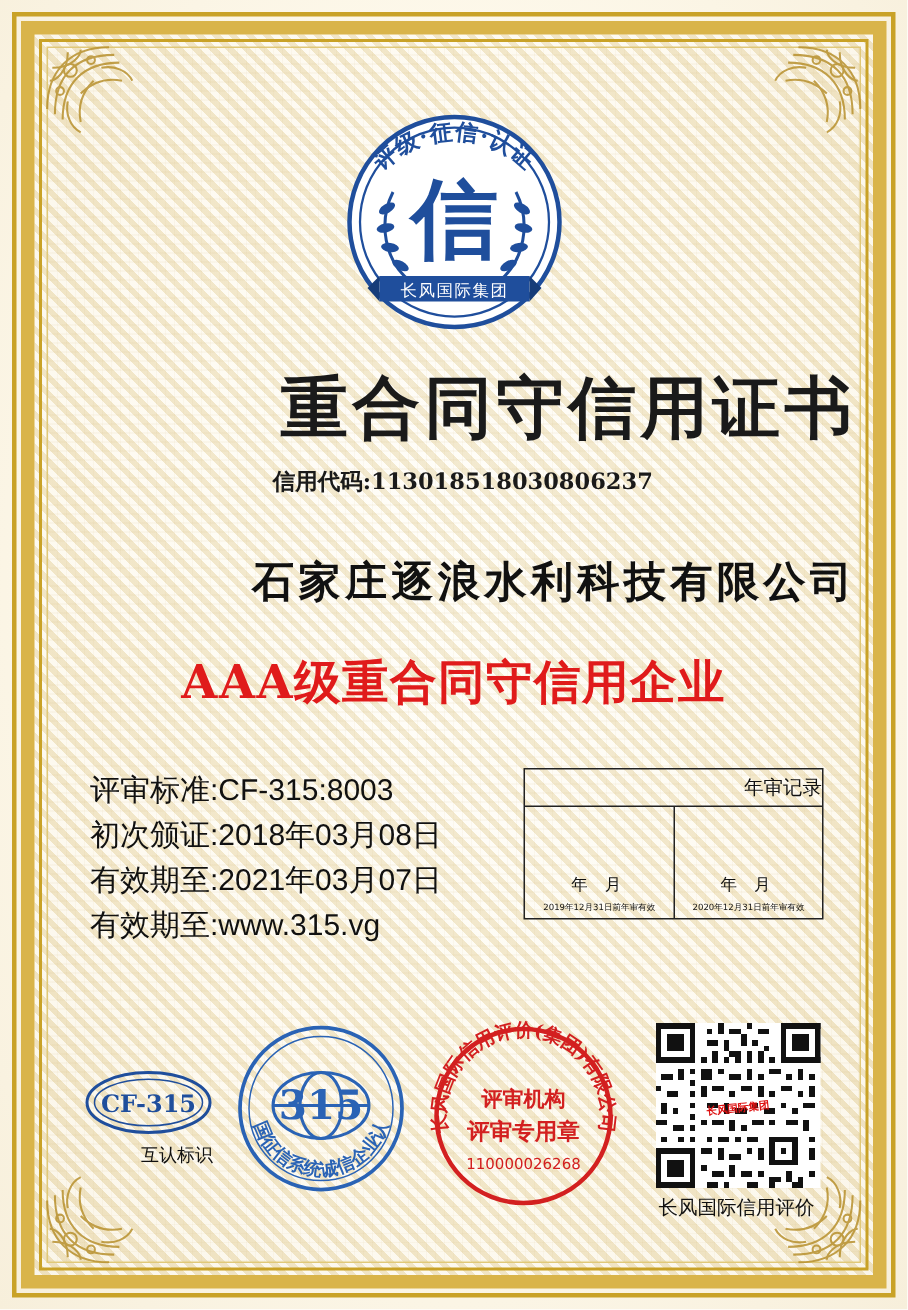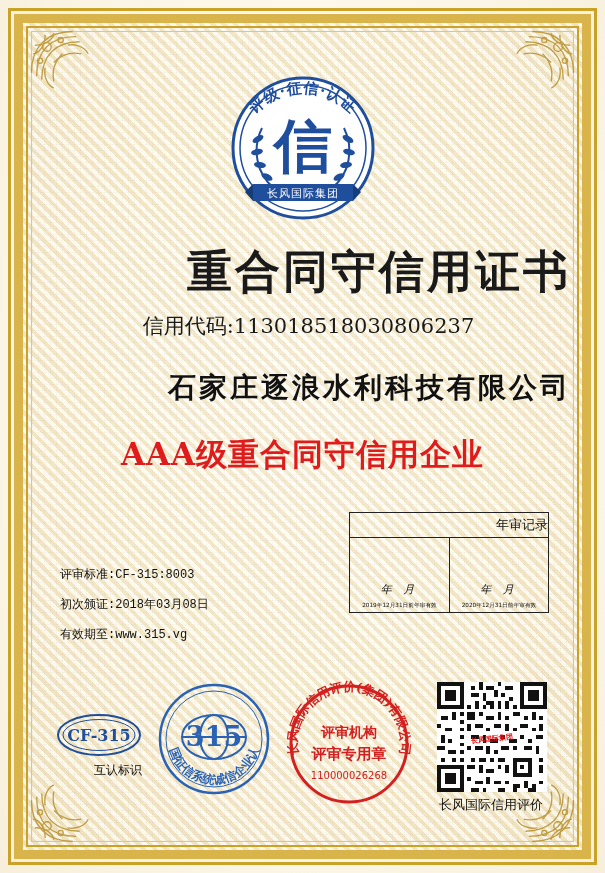--- a/index.html
+++ b/index.html
@@ -102,22 +102,22 @@
     letter-spacing: 3px;
     color: #1a1a1a;
   }
   .code-line {
     position: absolute;
     top: 278px;
     left: 12px;
     right: 0;
     text-align: center;
     font-family: "DejaVu Serif", serif;
-    font-size: 21px;
-    font-weight: normal;
+    font-size: 15px;
+    font-weight: bold;
     color: #1a1a1a;
     letter-spacing: 0px;
   }
   .company-name {
     position: absolute;
     top: 335px;
     left: 0;
     right: 0;
     text-align: right;
     font-family: "DejaVu Serif", serif;
@@ -137,25 +137,24 @@
     font-size: 31px;
     letter-spacing: 1px;
     color: #e01b1b;
   }
 
   
   .info-block {
     position: absolute;
     left: 26px;
     top: 480px;
-    font-family: Liberation Mono, monospace;
-    font-size: 12px;
+    font-family: Liberation Sans, sans-serif;
+    font-size: 20px;
     color: #111;
     line-height: 26px;
-    margin-top: 48px;
   }
   .info-row {
     white-space: nowrap;
     margin-bottom: 4px;
   }
 
   
   .review-table {
     position: absolute;
     right: 22px;
@@ -186,21 +185,20 @@
   }
   .cell-ym {
     position: absolute;
     bottom: 15px;
     left: 0; right: 0;
     text-align: center;
     font-family: "DejaVu Serif", serif;
     font-size: 11px;
     color: #111;
     letter-spacing: 4px;
-    font-style: italic;
   }
   .cell-note {
     position: absolute;
     bottom: 2px;
     left: 0; right: 0;
     text-align: center;
     font-family: "DejaVu Sans", sans-serif;
     font-size: 6px;
     color: #111;
     transform: scale(0.95);
@@ -406,20 +404,23 @@
     <div class="company-name">石家庄逐浪水利科技有限公司</div>
 
     <div class="grade-line">AAA级重合同守信用企业</div>
 
     <div class="info-block">
       <div class="info-row">
         <span>评审标准:</span><span>CF-315:8003</span>
       </div>
       <div class="info-row">
         <span>初次颁证:</span><span>2018年03月08日</span>
+      </div>
+      <div class="info-row">
+        <span>有效期至:</span><span>2021年03月07日</span>
       </div>
       <div class="info-row">
         <span>有效期至:</span><span>www.315.vg</span>
       </div>
     </div>
 
     <div class="review-table">
       <div class="review-header">年审记录</div>
       <div class="review-cells">
         <div class="review-cell">

